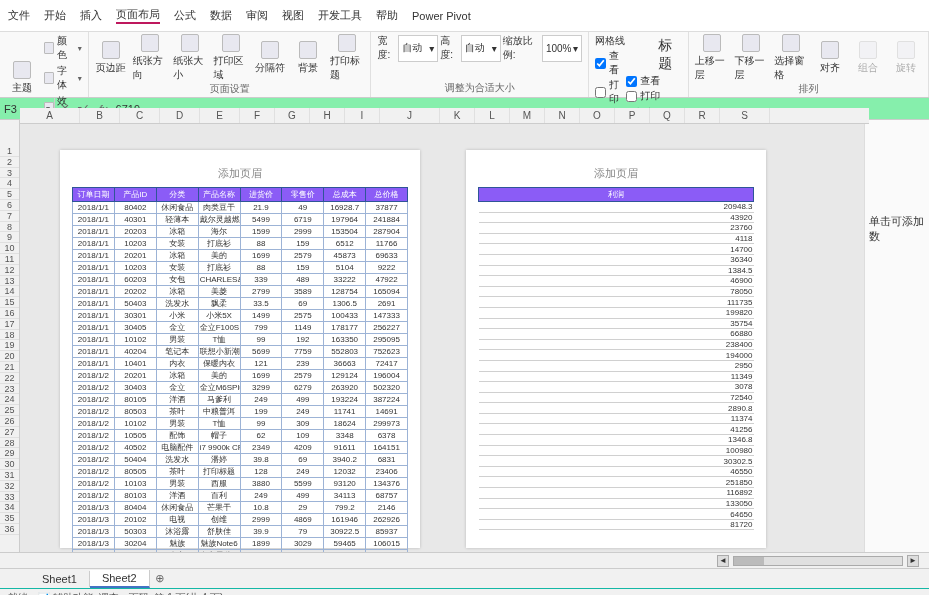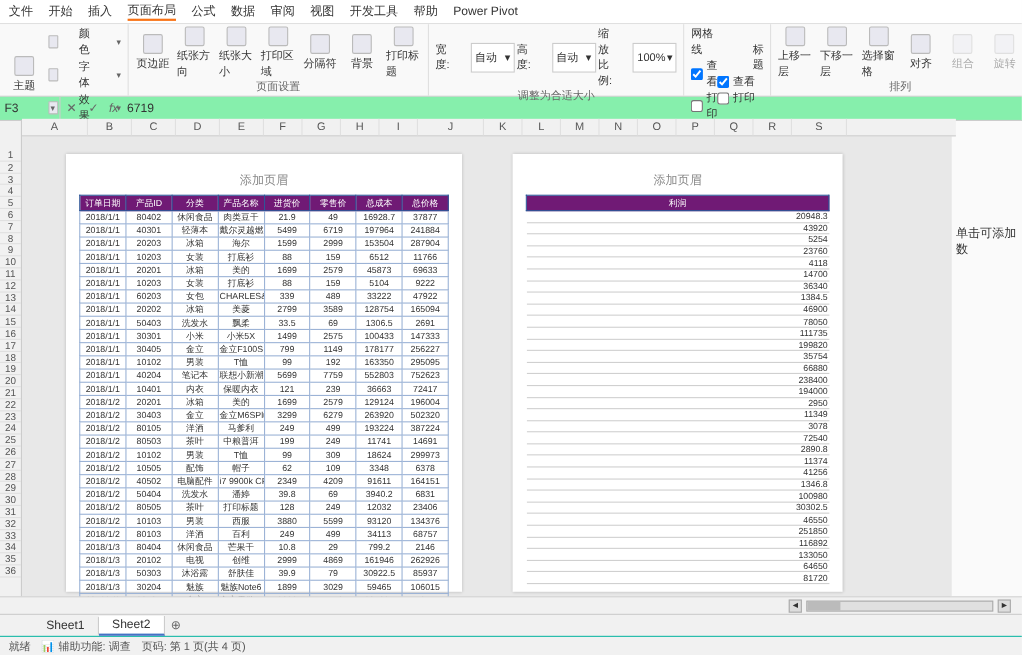--- a/index.html
+++ b/index.html
@@ -1,26 +1,26 @@
 <!DOCTYPE html>
 <html><head>
 <meta charset="utf-8">
 <style>
 * { margin:0; padding:0; box-sizing:border-box; font-family:"Microsoft YaHei",Arial,sans-serif; }
 body { background:#f8f8f8; font-size:11px; color:#333; overflow:hidden; width:929px; height:595px; }
-.menubar { display:flex; background:#fff; border-bottom:1px solid #ddd; height:22px; align-items:center; padding-left:8px; gap:14px; font-size:11px; }
+.menubar { display:flex; background:#fff; border-bottom:1px solid #ddd; height:32px; align-items:center; padding-left:8px; gap:14px; font-size:11px; }
 .menubar span { cursor:pointer; }
-.menubar .active { border-bottom:2px solid #f97316; color:#333; font-weight:500; }
+.menubar .active { border-bottom:2px solid #be185d; color:#333; font-weight:500; }
 .ribbon { display:flex; background:#f9f9f9; border-bottom:1px solid #ccc; height:66px; }
 .rg { display:flex; flex-direction:column; border-right:1px solid #e0e0e0; padding:2px 6px; justify-content:space-between; }
 .rg-row { display:flex; gap:6px; align-items:center; }
 .rg-label { text-align:center; font-size:10px; color:#666; }
 .btn { display:flex; flex-direction:column; align-items:center; gap:2px; font-size:10px; cursor:pointer; min-width:32px; }
 .btn .ic { width:18px; height:18px; background:#e8e8f0; border:1px solid #bbb; border-radius:2px; }
-.btn-sm { display:flex; align-items:center; gap:19px; font-size:10px; cursor:pointer; }
+.btn-sm { display:flex; align-items:center; gap:3px; font-size:10px; cursor:pointer; }
 .btn-sm .ic { width:12px; height:12px; background:#e8e8f0; border:1px solid #bbb; border-radius:1px; }
 .drop { font-size:8px; color:#666; margin-left:2px; }
 .sel { border:1px solid #ccc; background:#fff; font-size:10px; padding:0 3px; height:27px; display:inline-flex; align-items:center; min-width:40px; justify-content:space-between; }
 .chk { display:flex; align-items:center; gap:3px; font-size:10px; }
 .chk input { width:11px; height:11px; }
 .fbar { display:flex; background:#86efac; border-bottom:1px solid #ccc; height:22px; align-items:center; }
 .namebox { width:55px; border-right:1px solid #ccc; padding:0 4px; height:100%; display:flex; align-items:center; font-size:11px; }
 .fbtn { width:20px; text-align:center; font-size:11px; color:#666; cursor:pointer; }
 .fxlabel { font-style:italic; color:#666; font-size:11px; margin:0 4px; }
 .fval { flex:1; padding:0 4px; font-size:11px; }
@@ -28,21 +28,21 @@
 .rownums { width:20px; background:#f1f1f1; border-right:1px solid #ccc; font-size:9px; color:#555; padding-top:26px; }
 .rownums div { height:10.8px; text-align:center; border-bottom:1px solid #e0e0e0; line-height:10.8px; }
 .pages { flex:1; display:flex; background:#e8e8e8; overflow:hidden; }
 .colhdrs { position:absolute; top:108px; left:20px; right:60px; height:16px; background:#f1f1f1; border-bottom:1px solid #ccc; display:flex; font-size:10px; color:#555; z-index:2; }
 .colhdrs div { border-right:1px solid #e0e0e0; text-align:center; line-height:16px; }
 .page { background:#fff; margin:30px 6px 4px 40px; box-shadow:0 0 3px rgba(0,0,0,0.2); padding:12px; position:relative; }
 .page1 { width:360px; }
 .page2 { width:300px; }
 .hdr-add { text-align:center; color:#888; font-size:11px; padding:4px 0 6px; }
 table { border-collapse:collapse; width:100%; font-size:8px; table-layout:fixed; }
-th { background:#701a75; color:#fff; border:1px solid #2f5597; padding:1px; font-weight:normal; text-align:center; height:11px; }
+th { background:#8b5cf6; color:#fff; border:1px solid #2f5597; padding:1px; font-weight:normal; text-align:center; height:11px; }
 .page1 td { border:1px solid #9cb3d6; text-align:center; height:10.6px; padding:0 1px; overflow:hidden; white-space:nowrap; }
 .page2 td { border:none; border-bottom:1px solid #d0d0d0; text-align:right; height:10.6px; padding:0 1px; width:68px; }
 .tabs { display:flex; background:#f1f1f1; border-top:1px solid #ccc; height:20px; align-items:center; padding-left:30px; font-size:11px; }
 .tab { padding:2px 12px; border-right:1px solid #ccc; cursor:pointer; }
 .tab.active { background:#fff; border-bottom:2px solid #4472C4; }
 .addtab { width:20px; text-align:center; color:#666; cursor:pointer; }
 .status { display:flex; background:#f1f1f1; border-top:1px solid #14b8a6; height:18px; align-items:center; padding:0 8px; font-size:10px; color:#555; gap:10px; }
 .hscroll { display:flex; align-items:center; margin-left:auto; gap:4px; }
 .sbtn { width:12px; height:12px; background:#ddd; border:1px solid #aaa; font-size:8px; text-align:center; line-height:10px; cursor:pointer; }
 .strip { width:170px; height:10px; background:#e0e0e0; border:1px solid #aaa; position:relative; }
@@ -159,21 +159,21 @@
         <label class="chk">
             <input type="checkbox" checked="" style="">
             <span>查看</span>
           </label>
         <label class="chk">
             <input type="checkbox" style="">
             <span>打印</span>
           </label>
       </div>
       <div style="display:flex;flex-direction:column;gap:1px;">
-        <div style="font-size:10px;margin-left:32px;">标题</div>
+        <div style="font-size:14px;margin-left:32px;">标题</div>
         <label class="chk">
             <input type="checkbox" checked="" style="">
             <span>查看</span>
           </label>
         <label class="chk">
             <input type="checkbox" style="">
             <span>打印</span>
           </label>
       </div>
     </div>
@@ -611,23 +611,20 @@
             </tr>
           </thead>
           <tbody id="t2b">
             <tr>
               <td>20948.3</td>
             </tr>
             <tr>
               <td>43920</td>
             </tr>
             <tr>
-              <td>5254</td>
-            </tr>
-            <tr>
               <td>23760</td>
             </tr>
             <tr>
               <td>4118</td>
             </tr>
             <tr>
               <td>14700</td>
             </tr>
             <tr>
               <td>36340</td>

